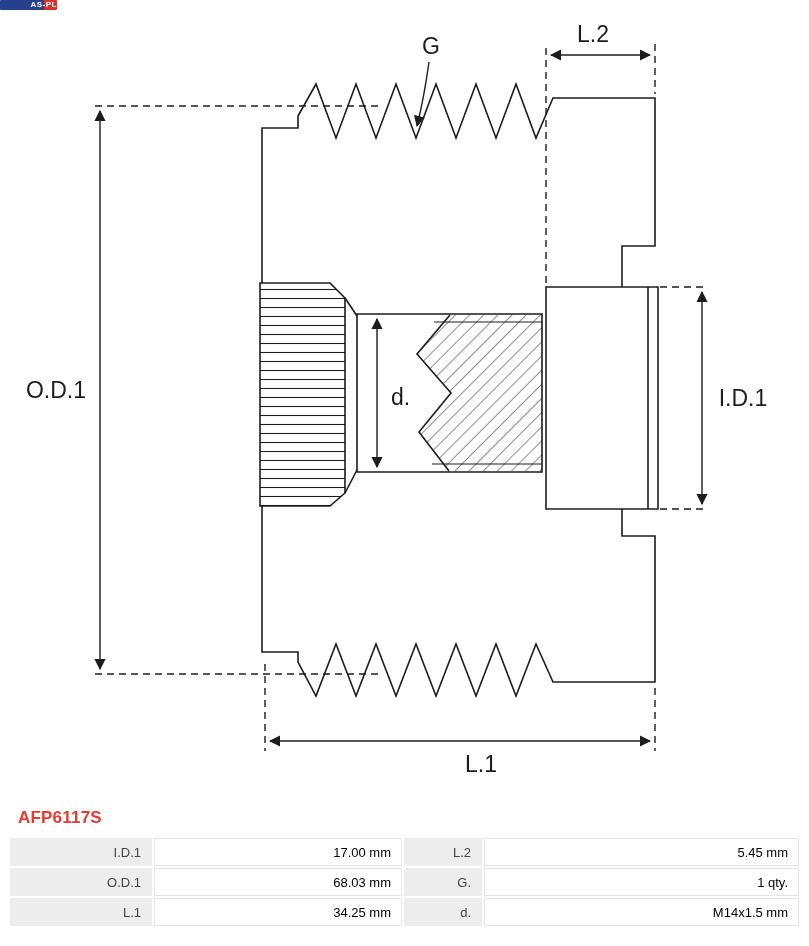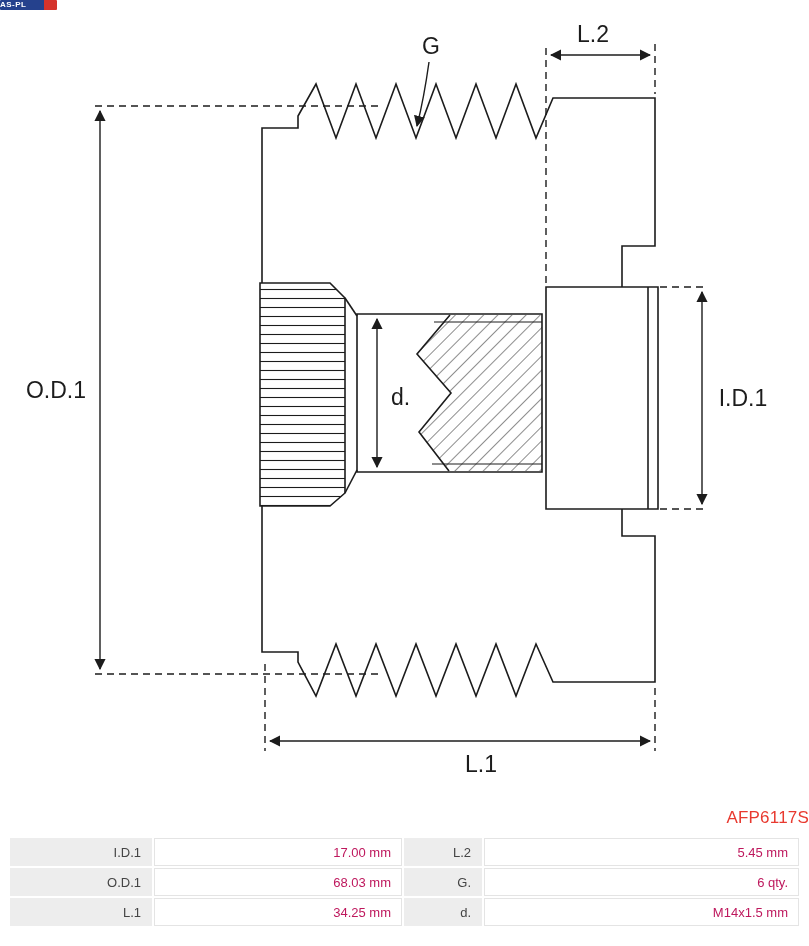--- a/index.html
+++ b/index.html
@@ -9,52 +9,51 @@
     font-family: "Liberation Sans", sans-serif;
   }
   .page { position: relative; width: 809px; height: 946px; overflow: hidden; background: #fff; }
 
   
   .logo {
     position: absolute; top: 0; left: 0;
     width: 57px; height: 10px;
     background: linear-gradient(90deg, #25418d 0 78%, #d5332c 78% 100%);
     color: #fff; font-size: 8px; font-weight: bold;
-    line-height: 10px; text-align: left; letter-spacing: 0.5px;
+    line-height: 10px; text-align: right; letter-spacing: 0.5px;
     border-radius: 1px; overflow: hidden;
   }
 
   .drawing { display: block; margin-top: 6px; }
   .dim-text {
     font-family: "Liberation Sans", sans-serif;
     font-size: 23px;
     fill: #1c1c1c;
   }
 
   .product-code {
     margin: 10px 0 8px 18px;
     font-size: 17px;
-    font-weight: 400;
+    font-weight: 700;
     color: #e8392f;
     letter-spacing: 0.2px;
-    text-align: right;
   }
 
   .specs {
     width: 793px;
     margin: 0 8px;
     border-collapse: separate;
     border-spacing: 2px;
     table-layout: fixed;
   }
   .specs td {
     height: 28px;
     padding: 0 10px;
     font-size: 13px;
-    color: #be185d;
+    color: #000000;
     text-align: right;
     vertical-align: middle;
     border: 1px solid #e4e4e4;
     background: #fff;
     white-space: nowrap;
   }
   .specs td.lbl {
     background: #ededed;
     border-color: #ededed;
     color: #444;
@@ -160,21 +159,21 @@
       <tr>
         <td class="lbl">I.D.1</td>
         <td class="val">17.00 mm</td>
         <td class="lbl">L.2</td>
         <td class="val">5.45 mm</td>
       </tr>
       <tr>
         <td class="lbl">O.D.1</td>
         <td class="val">68.03 mm</td>
         <td class="lbl">G.</td>
-        <td class="val">6 qty.</td>
+        <td class="val">1 qty.</td>
       </tr>
       <tr>
         <td class="lbl">L.1</td>
         <td class="val">34.25 mm</td>
         <td class="lbl">d.</td>
         <td class="val">M14x1.5 mm</td>
       </tr>
     </tbody>
   </table>
 

